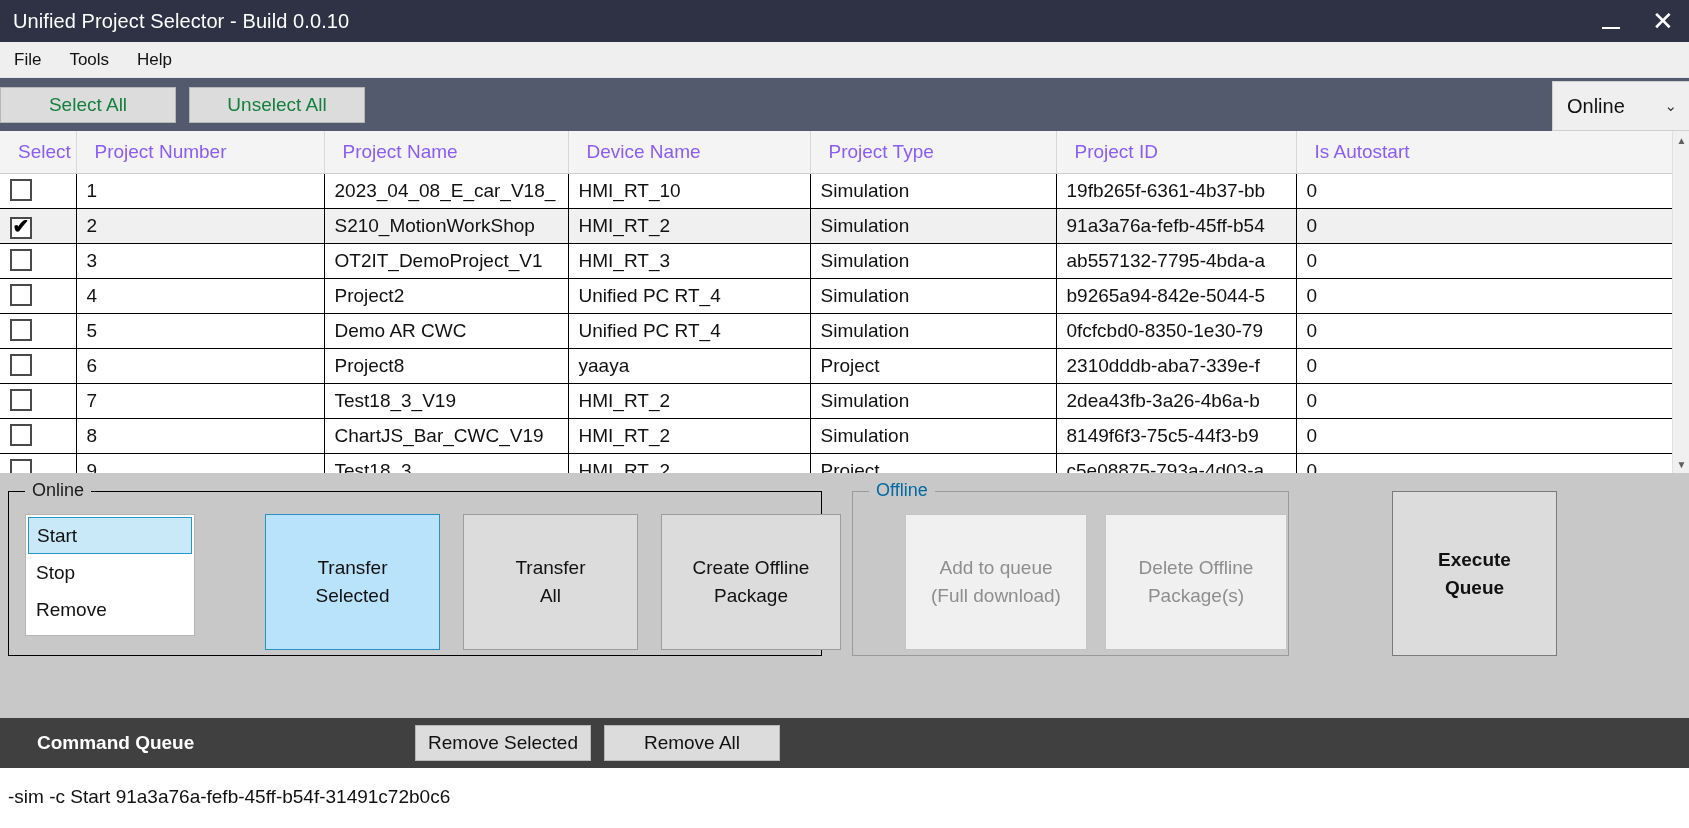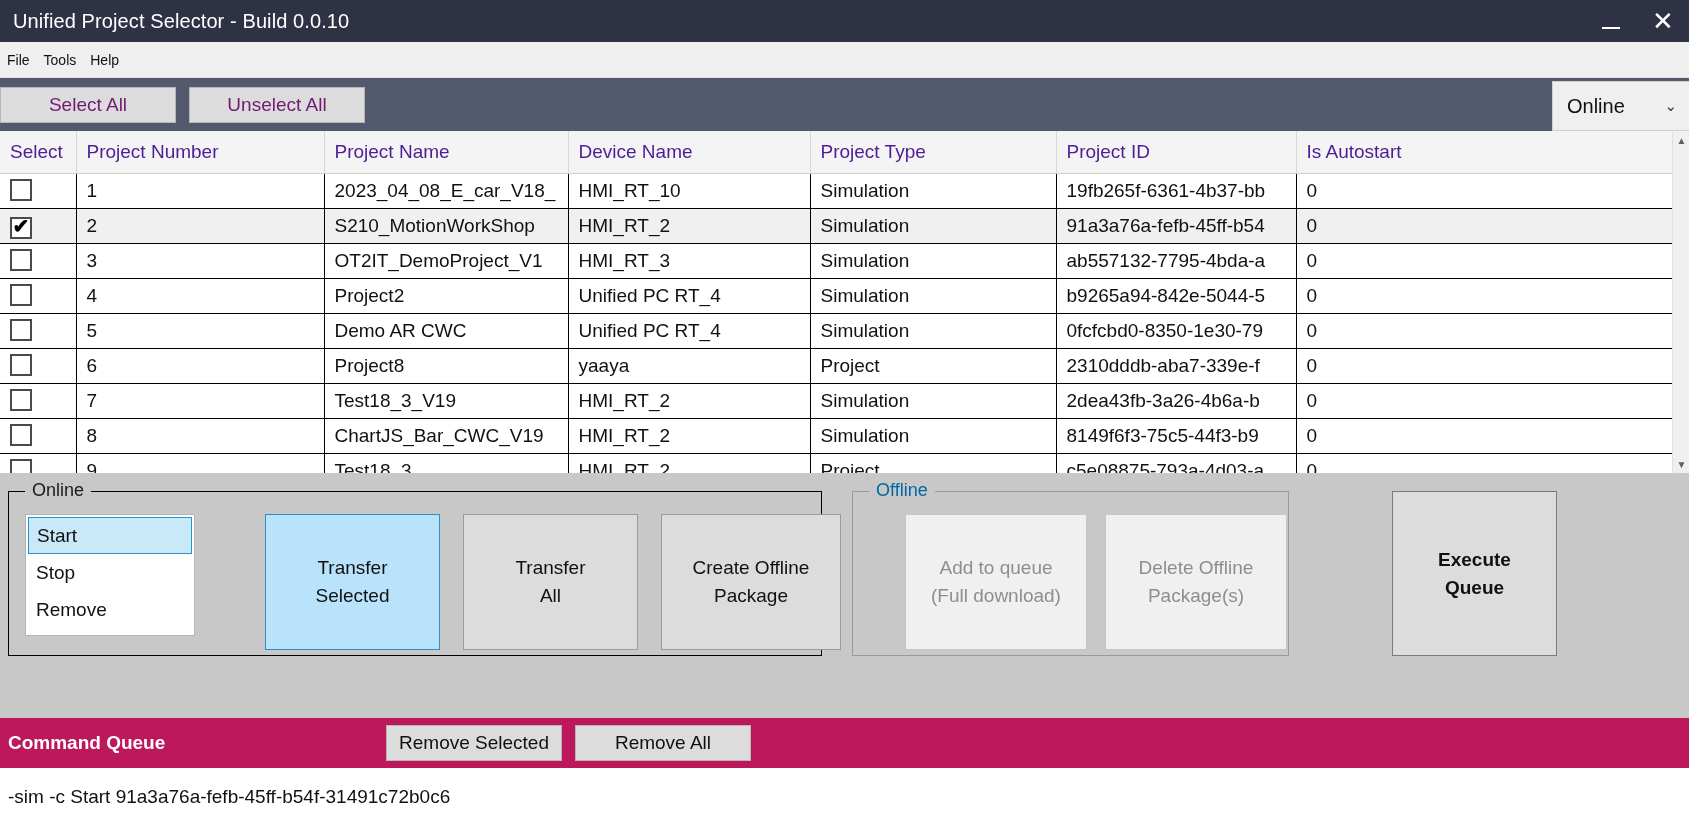--- a/index.html
+++ b/index.html
@@ -53,23 +53,23 @@
   
   .menubar {
     height: 36px;
     background: #efefef;
     display: flex;
     align-items: center;
     flex: 0 0 36px;
     border-bottom: 1px solid #e3e3e3;
   }
   .menu-item {
-    font-size: 14px;
+    font-size: 17px;
     color: #111111;
-    padding: 0 7px;
+    padding: 0 14px;
     height: 46px;
     display: flex; align-items: center;
   }
 
   
   .rm-bar {
     height: 53px;
     background: #545a6e;
     display: flex;
     align-items: center;
@@ -81,21 +81,21 @@
     font-size: 19px;
     font-weight: bold;
     padding-left: 8px;
     width: 382px;
     white-space: nowrap;
   }
   .tb-btn {
     background: #dcdcdc;
     border: 1px solid #b6b6b6;
     font-size: 19px;
-    color: #701a75;
+    color: #15803d;
     height: 36px;
     display: flex; align-items: center; justify-content: center;
     white-space: nowrap;
     cursor: default;
   }
   .tb-btn.select-all { width: 176px; }
   .tb-btn.unselect-all { width: 176px; margin-left: 13px; }
   .mode-select {
     position: absolute;
     right: 0; top: 3px;
@@ -123,23 +123,23 @@
     border-collapse: collapse;
     table-layout: fixed;
     width: 1672px;
     font-size: 19px;
   }
   table.grid th {
     background: #f4f4f5;
     font-weight: normal;
     text-align: left;
     font-size: 19px;
-    color: #4c1d95;
+    color: #8b5cf6;
     height: 42px;
-    padding: 0 0 0 10px;
+    padding: 0 0 0 18px;
     border-right: 1px solid #d8d8d8;
     border-bottom: 1px solid #cfcfcf;
     white-space: nowrap;
     overflow: hidden;
   }
   table.grid td {
     height: 35px;
     padding: 0 0 0 10px;
     border-right: 1px solid #000000;
     border-bottom: 1px solid #000000;
@@ -275,24 +275,25 @@
     color: #111;
     display: flex; align-items: center; justify-content: center;
     text-align: center; line-height: 1.45;
     cursor: default;
     margin-left: 36px;
   }
 
   
   .cq-bar {
     flex: 0 0 50px;
-    background: #be185d;
+    background: #404040;
     display: flex;
     align-items: center;
     position: relative;
+    padding-left: 29px;
   }
   .cq-title {
     color: #ffffff;
     font-size: 19px;
     font-weight: bold;
     padding-left: 8px;
     width: 386px;
     white-space: nowrap;
   }
   .cq-btn {

